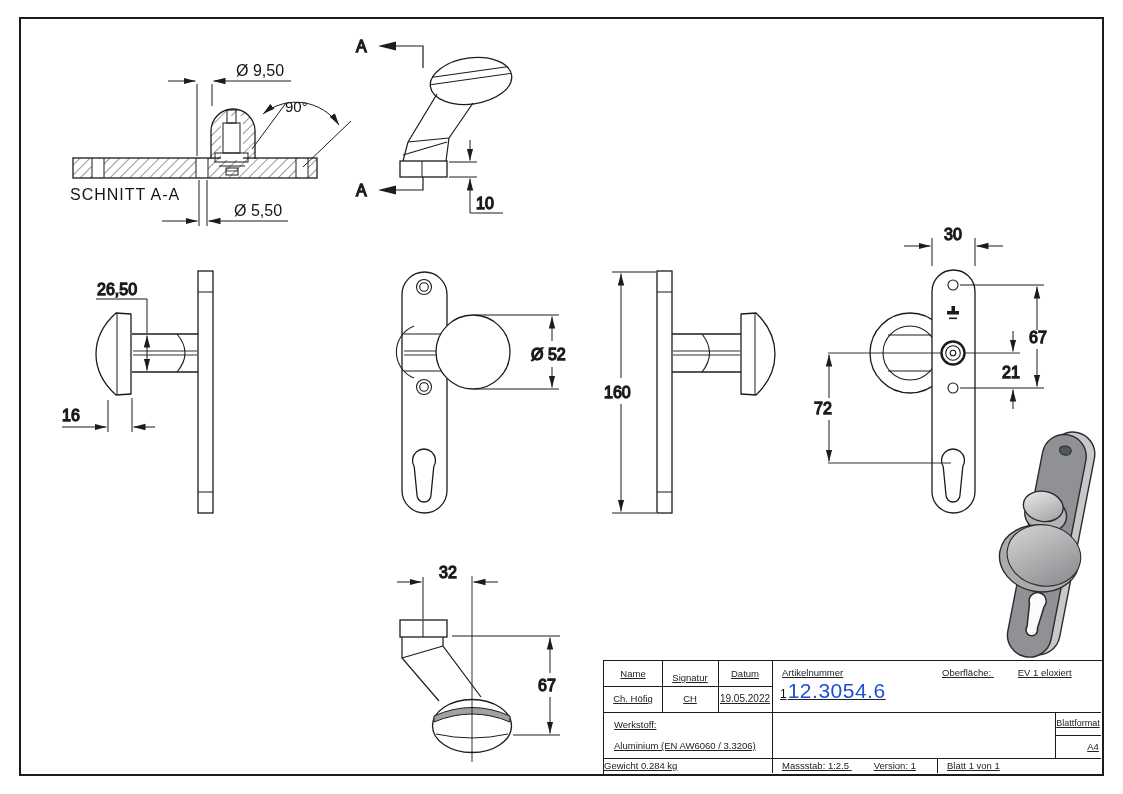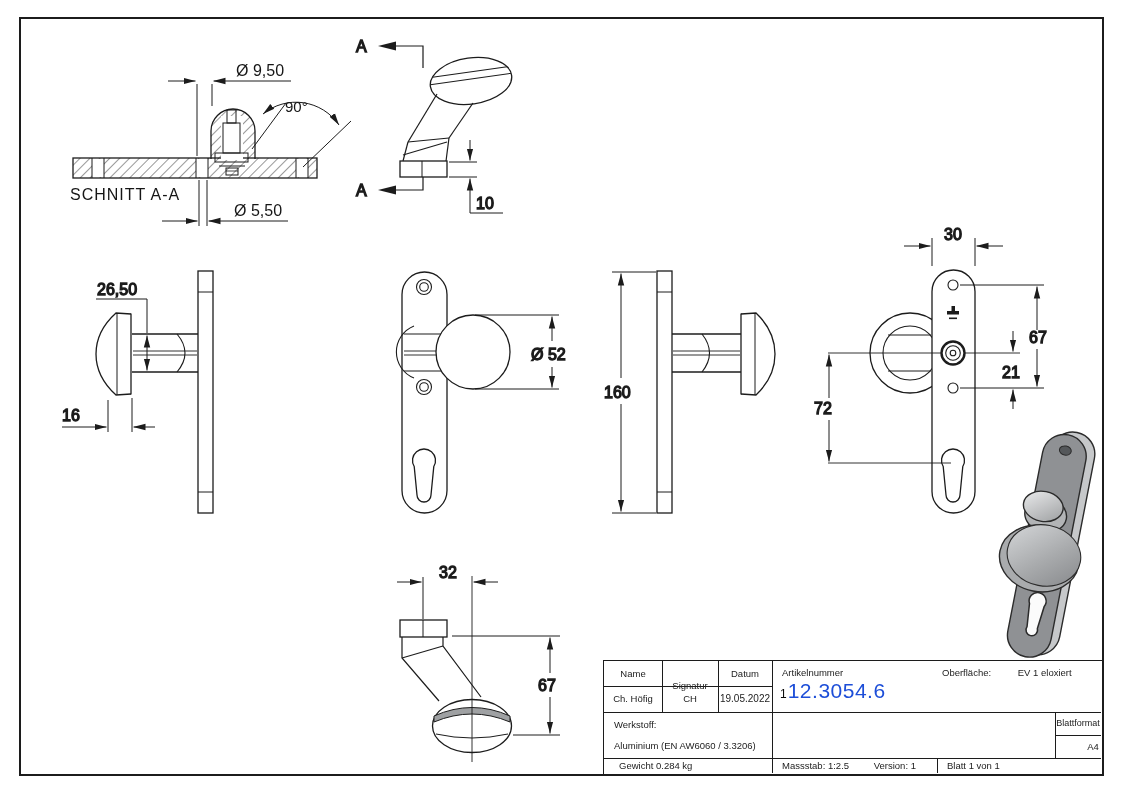--- a/index.html
+++ b/index.html
@@ -9,21 +9,21 @@
   svg{position:absolute;left:0;top:0;}
   svg text{font-family:"Liberation Sans",sans-serif;fill:#161616;}
   .dim{font-size:16px;}
   .dimS{font-size:15px;}
   .lbl{font-size:16px;letter-spacing:1px;}
   .mk{font-size:16px;}
 
   
   .tb{position:absolute;left:603px;top:660px;width:500px;height:115px;
       border:1.5px solid #1c1c1c;box-sizing:border-box;background:#fff;}
-  .tb .cell{position:absolute;color:#222;font-size:9.5px;white-space:nowrap;}
+  .tb .cell{position:absolute;color:#222;font-size:9.5px;white-space:nowrap;text-decoration:underline;}
   .tb .ctr{text-align:center;}
   .tbline{position:absolute;background:#1c1c1c;}
   .artnum{font-size:21px;color:#1d4ed8;letter-spacing:0.5px;}
   .artpre{font-size:12px;color:#0a0a0a;margin-right:1px;}
   .a4{font-size:15px;}
 </style>
 </head>
 <body>
 
 <div class="canvas">
@@ -335,42 +335,42 @@
   <div class="tbline" style="left:0;top:25px;width:168px;height:1px;"></div>
   <div class="tbline" style="left:0;top:51px;width:497px;height:1px;"></div>
   <div class="tbline" style="left:168px;top:51px;width:1px;height:46px;"></div>
   <div class="tbline" style="left:451px;top:51px;width:1px;height:46px;"></div>
   <div class="tbline" style="left:451px;top:74px;width:46px;height:1px;"></div>
   <div class="tbline" style="left:0;top:97px;width:497px;height:1px;"></div>
   <div class="tbline" style="left:168px;top:97px;width:1px;height:15px;"></div>
   <div class="tbline" style="left:333px;top:97px;width:1px;height:15px;"></div>
 
   <div class="cell ctr" style="left:0;top:0;width:58px;height:25px;line-height:25px;">Name</div>
-  <div class="cell ctr" style="left:58px;top:12px;width:56px;height:25px;line-height:25px;">Signatur</div>
+  <div class="cell ctr" style="left:58px;top:4px;width:56px;height:25px;line-height:25px;">Signatur</div>
   <div class="cell ctr" style="left:114px;top:0;width:54px;height:25px;line-height:25px;">Datum</div>
 
   <div class="cell ctr" style="left:0;top:25px;width:58px;height:26px;line-height:26px;">Ch. Höfig</div>
   <div class="cell ctr" style="left:58px;top:25px;width:56px;height:26px;line-height:26px;">CH</div>
   <div class="cell ctr" style="left:114px;top:25px;width:54px;height:26px;line-height:26px;font-size:10px;">19.05.2022</div>
 
   <div class="cell" style="left:178px;top:6px;">Artikelnummer</div>
   <div class="cell" style="left:176px;top:18px;">
     <span class="artpre">1</span><span class="artnum">12.3054.6</span>
   </div>
   <div class="cell" style="left:338px;top:6px;">
     <span>Oberfläche:</span>
     <span style="margin-left:24px;">EV 1 eloxiert</span>
   </div>
 
   <div class="cell" style="left:10px;top:58px;">Werkstoff:</div>
   <div class="cell" style="left:10px;top:79px;">Aluminium (EN AW6060 / 3.3206)</div>
   <div class="cell ctr" style="left:451px;top:51px;width:46px;height:23px;line-height:23px;font-size:9px;">Blattformat</div>
   <div class="cell ctr a4" style="left:466px;top:74px;width:46px;height:23px;line-height:23px;">A4</div>
 
-  <div class="cell" style="left:15px;top:97px;height:15px;line-height:15px;">Gewicht 0.284 kg</div>
+  <div class="cell" style="left:0;top:97px;height:15px;line-height:15px;">Gewicht 0.284 kg</div>
   <div class="cell" style="left:178px;top:97px;height:15px;line-height:15px;">
     <span>Massstab: 1:2.5</span>
     <span style="margin-left:22px;">Version: 1</span>
   </div>
   <div class="cell" style="left:343px;top:97px;height:15px;line-height:15px;">Blatt 1 von 1</div>
 </div>
 
 </div>
 
 </body></html>

